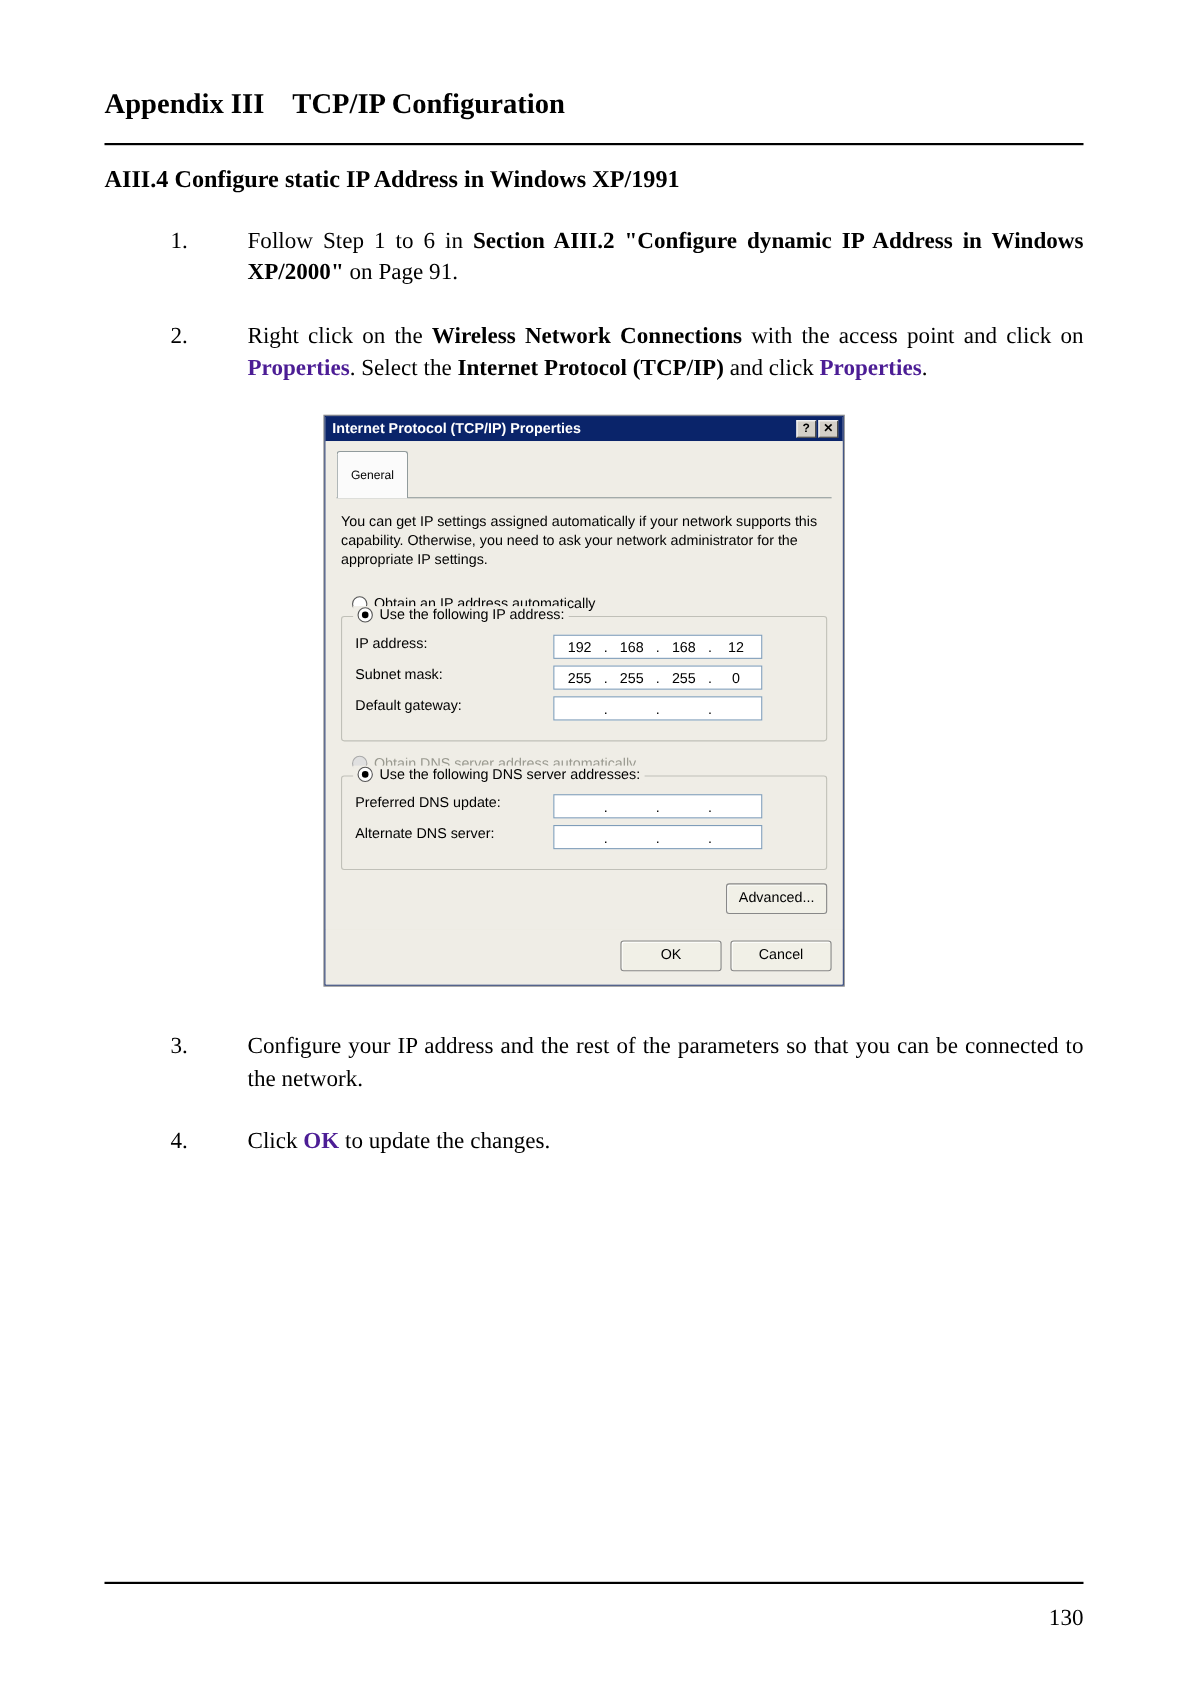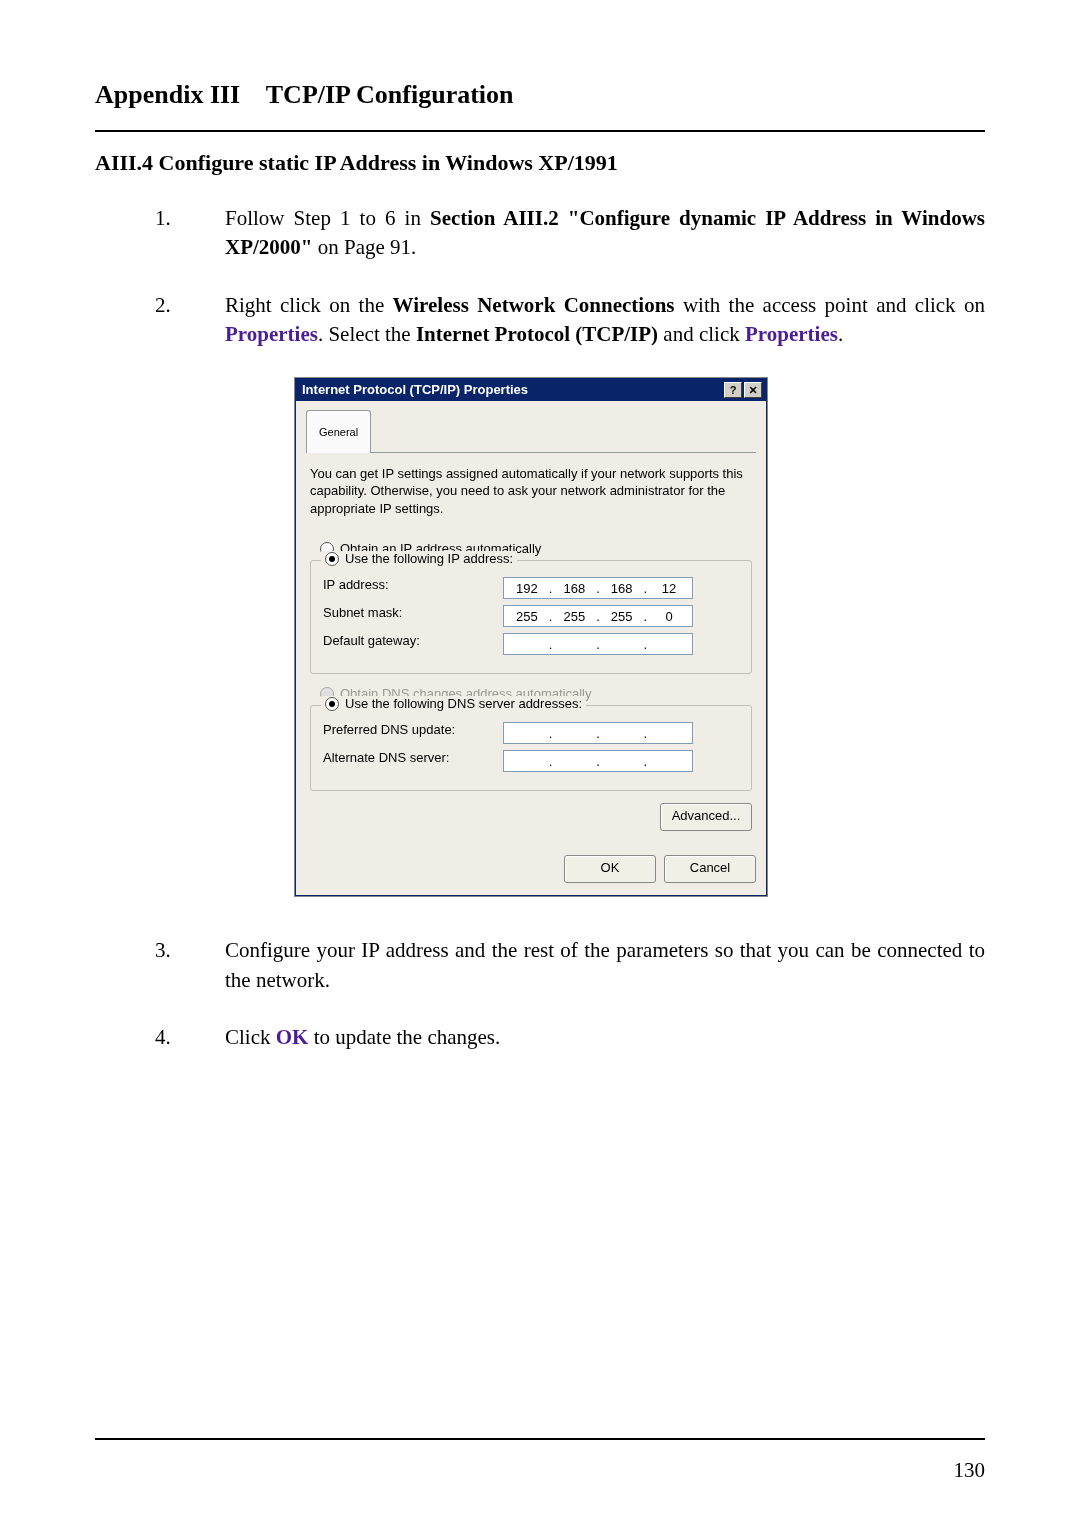--- a/index.html
+++ b/index.html
@@ -320,21 +320,21 @@
                 <span class="dot">.</span>
               <span class="oct"></span>
                 <span class="dot">.</span>
               <span class="oct"></span>
             </div>
           </div>
         </div>
 
         <div class="radio-row disabled">
           <span class="radio disabled"></span>
-          <span>Obtain DNS changes address automatically</span>
+          <span>Obtain DNS server address automatically</span>
         </div>
 
         <div class="group">
           <div class="group-legend">
             <span class="radio selected"></span>
             <span>Use the following DNS server addresses:</span>
           </div>
           <div class="field-row">
             <span class="field-label">Preferred DNS update:</span>
             <div class="ip-input">

